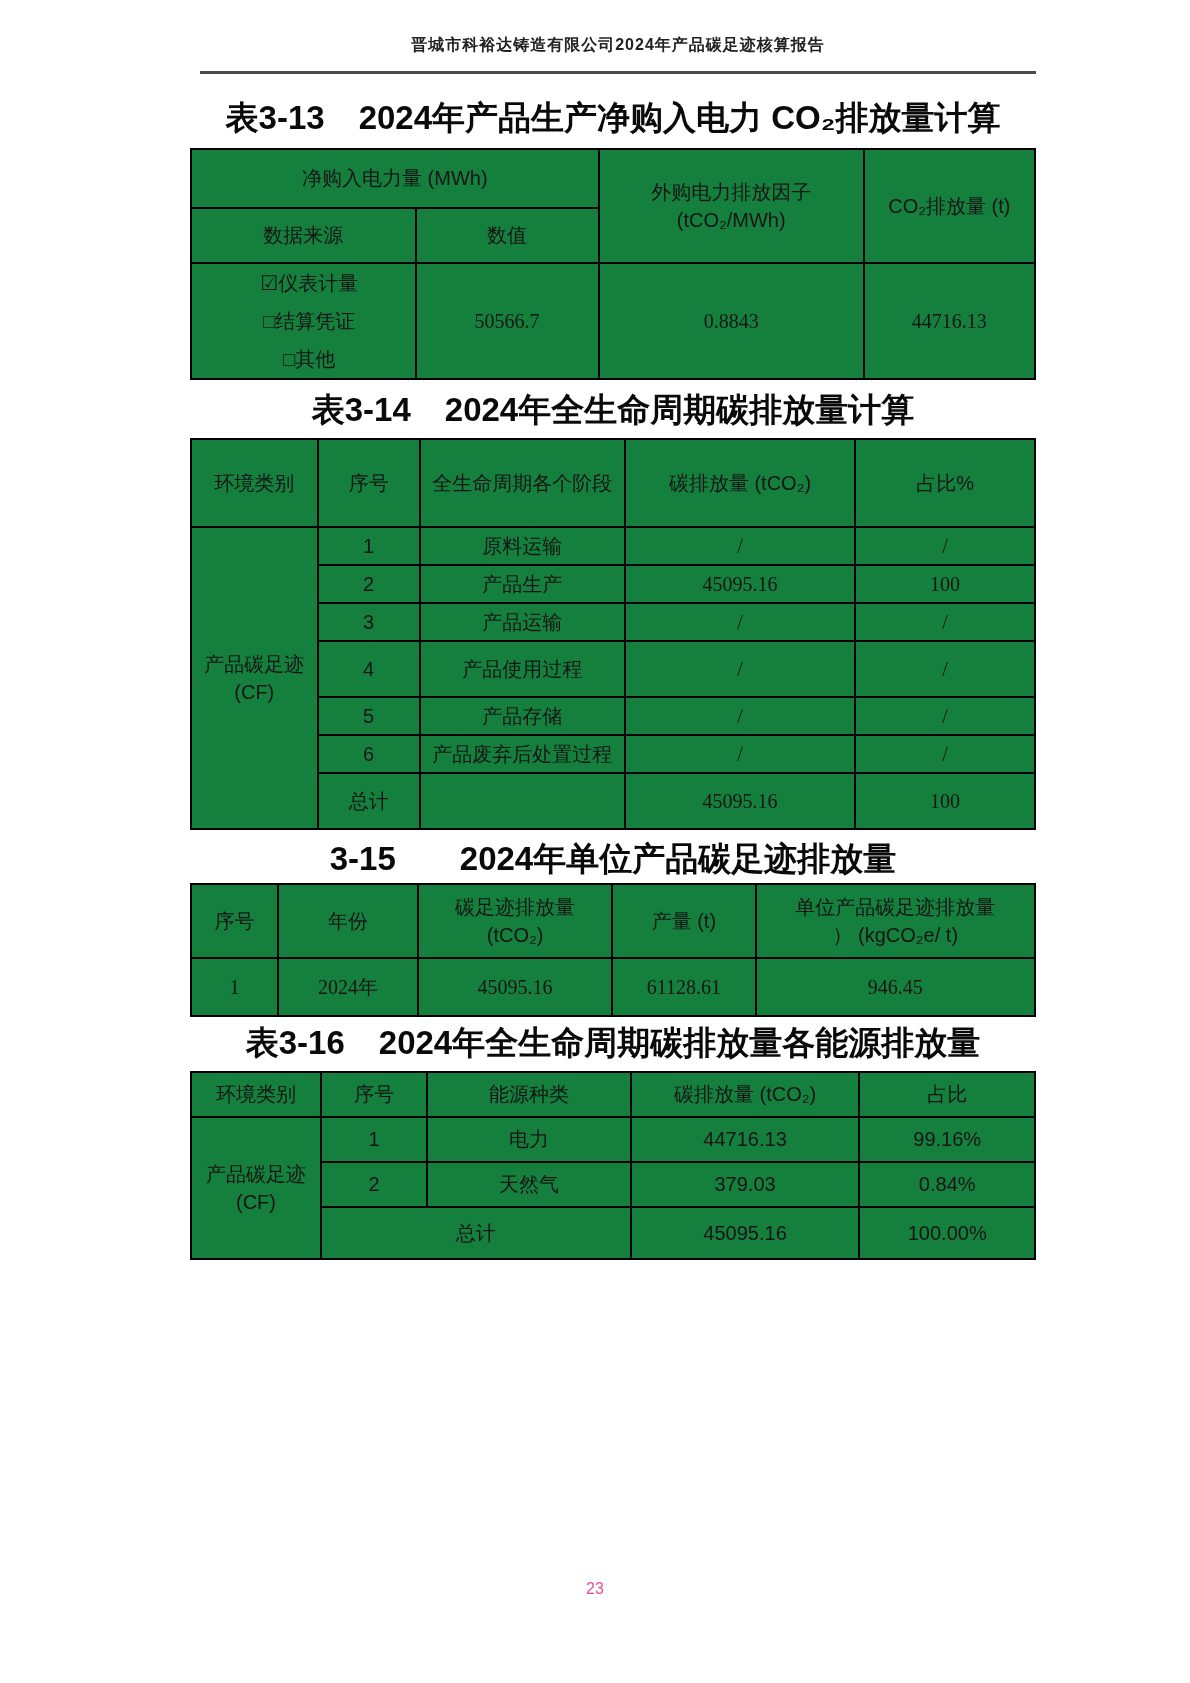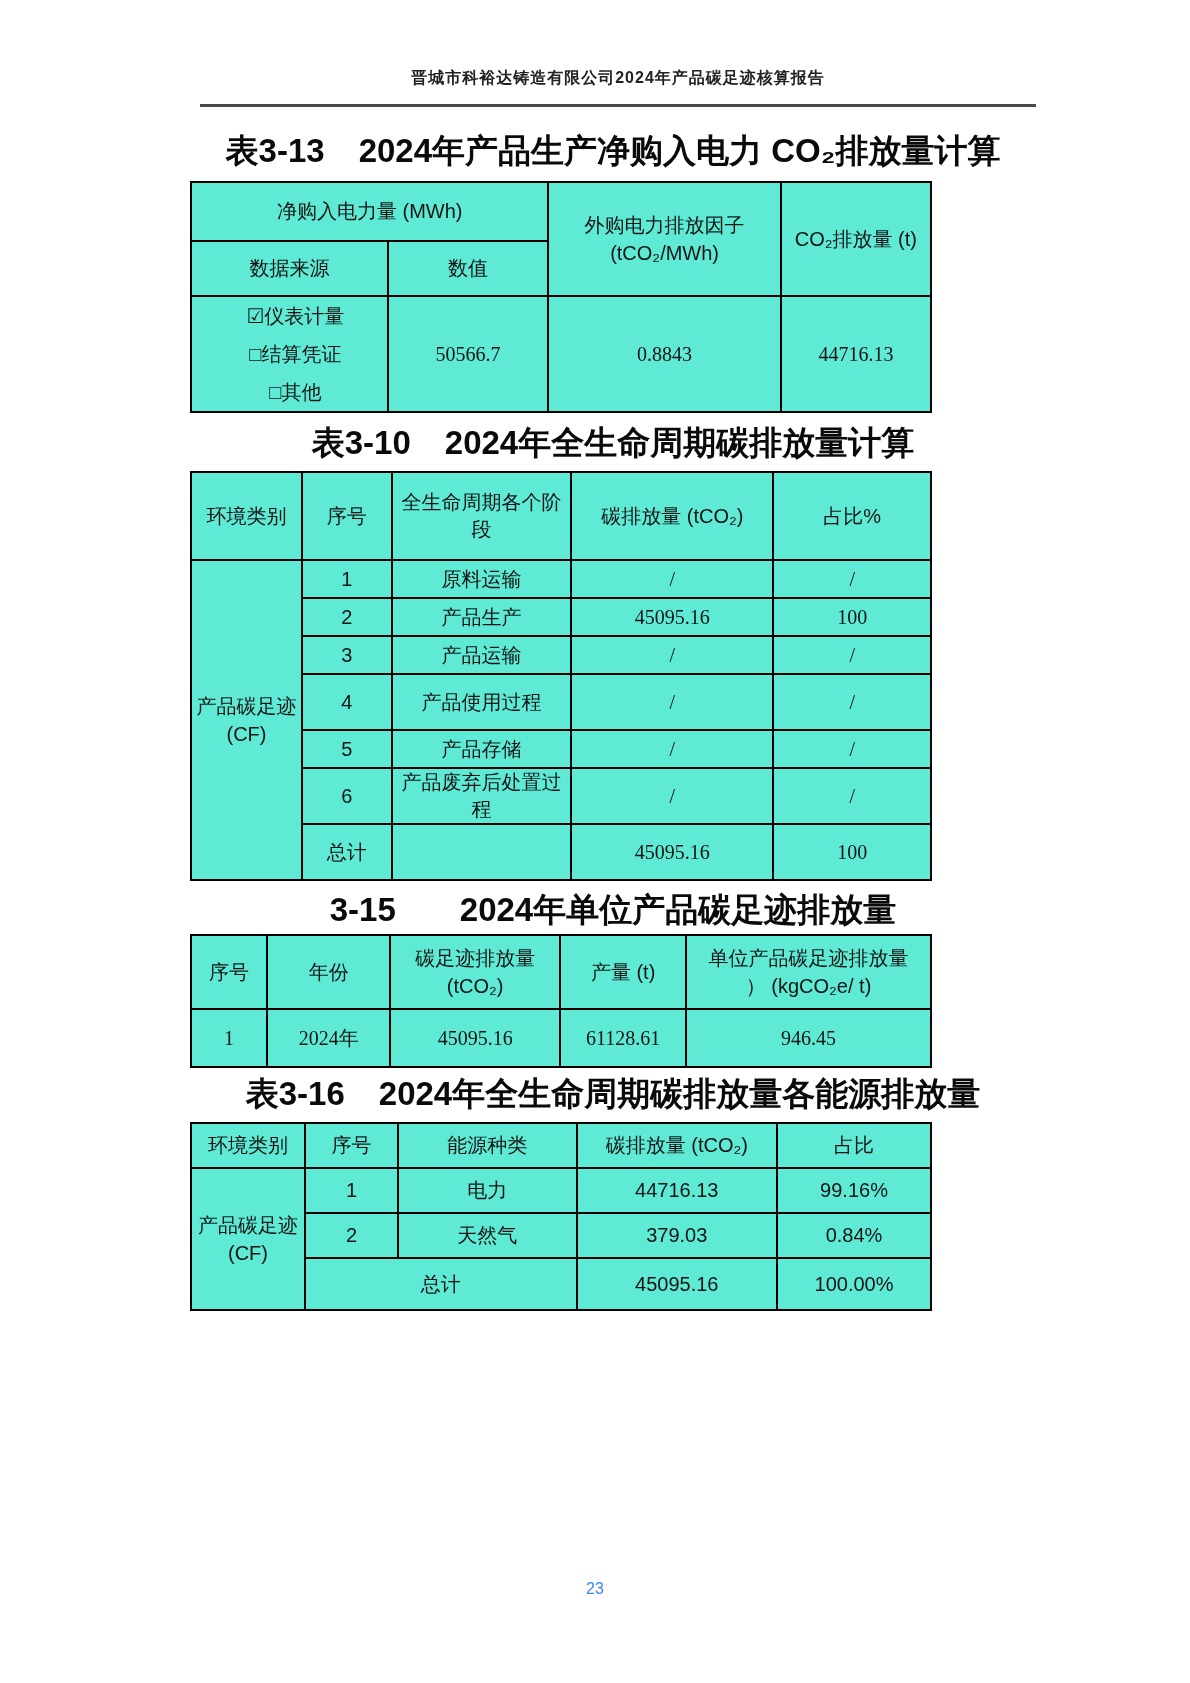--- a/index.html
+++ b/index.html
@@ -1,54 +1,54 @@
 <!DOCTYPE html>
 <html><head>
 <meta charset="utf-8">
 <style>
   html,body{margin:0;padding:0;}
   body{
     width:1190px;height:1683px;position:relative;background:#ffffff;color:#151515;
     font-family:"Liberation Sans","DejaVu Sans",sans-serif;overflow:hidden;
   }
   .page-header{
-    margin-left:200px;width:836px;padding-top:66px;text-align:center;
+    margin-left:200px;width:836px;padding-top:33px;text-align:center;
     font-size:16px;font-weight:700;letter-spacing:1px;line-height:24px;color:#222;
   }
   .header-rule{
     margin-left:200px;width:836px;height:3px;background:#4a4a4a;margin-top:14px;
   }
   .tbl-title{
     margin-left:190px;width:846px;text-align:center;
     font-size:33px;font-weight:800;line-height:36px;color:#0a0a0a;
   }
   .tt-313{margin-top:26px;margin-bottom:12px;}
   .tt-314{margin-top:12px;margin-bottom:10px;}
   .tt-315{margin-top:11px;margin-bottom:6px;}
   .tt-316{margin-top:8px;margin-bottom:10px;}
   .title-no{margin-right:34px;}
   .title-no-wide{margin-right:64px;}
   table.tbl{
-    margin-left:190px;width:742px;border-collapse:collapse;table-layout:fixed;
-    background:#5eead4;
+    margin-left:190px;width:846px;border-collapse:collapse;table-layout:fixed;
+    background:#15803d;
   }
   table.tbl td{
     border:2px solid #000;text-align:center;vertical-align:middle;
     font-size:20px;padding:0;color:#151515;line-height:1.35;
   }
   .num{font-family:"Liberation Serif","DejaVu Serif",serif;font-size:21px;}
   .rh59{height:59px;} .rh55{height:55px;} .rh112{height:112px;}
   .rh88{height:88px;} .rh38{height:38px;} .rh56{height:56px;}
   .rh74{height:74px;} .rh58{height:58px;}
   .rh45{height:45px;} .rh52{height:52px;}
   .src-lines div{line-height:38px;padding-left:12px;}
   .two-line div{line-height:28px;}
   .page-footer{
     position:absolute;top:1580px;left:0;width:100%;text-align:center;
-    font-size:16px;color:#3b82f6;
+    font-size:16px;color:#ec4899;
   }
 </style>
 </head>
 <body>
 
 <div class="page-header">晋城市科裕达铸造有限公司2024年产品碳足迹核算报告</div>
 <div class="header-rule"></div>
 
 <div class="tbl-title tt-313">
   <span class="title-no">表3-13</span><span>2024年产品生产净购入电力 CO₂排放量计算</span>
@@ -80,21 +80,21 @@
       <div>□其他</div>
     </td>
     <td class="num">50566.7</td>
     <td class="num">0.8843</td>
     <td class="num">44716.13</td>
   </tr>
 </tbody>
   </table>
 
 <div class="tbl-title tt-314">
-  <span class="title-no">表3-10</span><span>2024年全生命周期碳排放量计算</span>
+  <span class="title-no">表3-14</span><span>2024年全生命周期碳排放量计算</span>
 </div>
 <table class="tbl">
   <colgroup>
     <col style="width:15%">
       <col style="width:12.1%">
       <col style="width:24.3%">
       <col style="width:27.3%">
       <col style="width:21.3%">
   </colgroup>
   <tbody>

